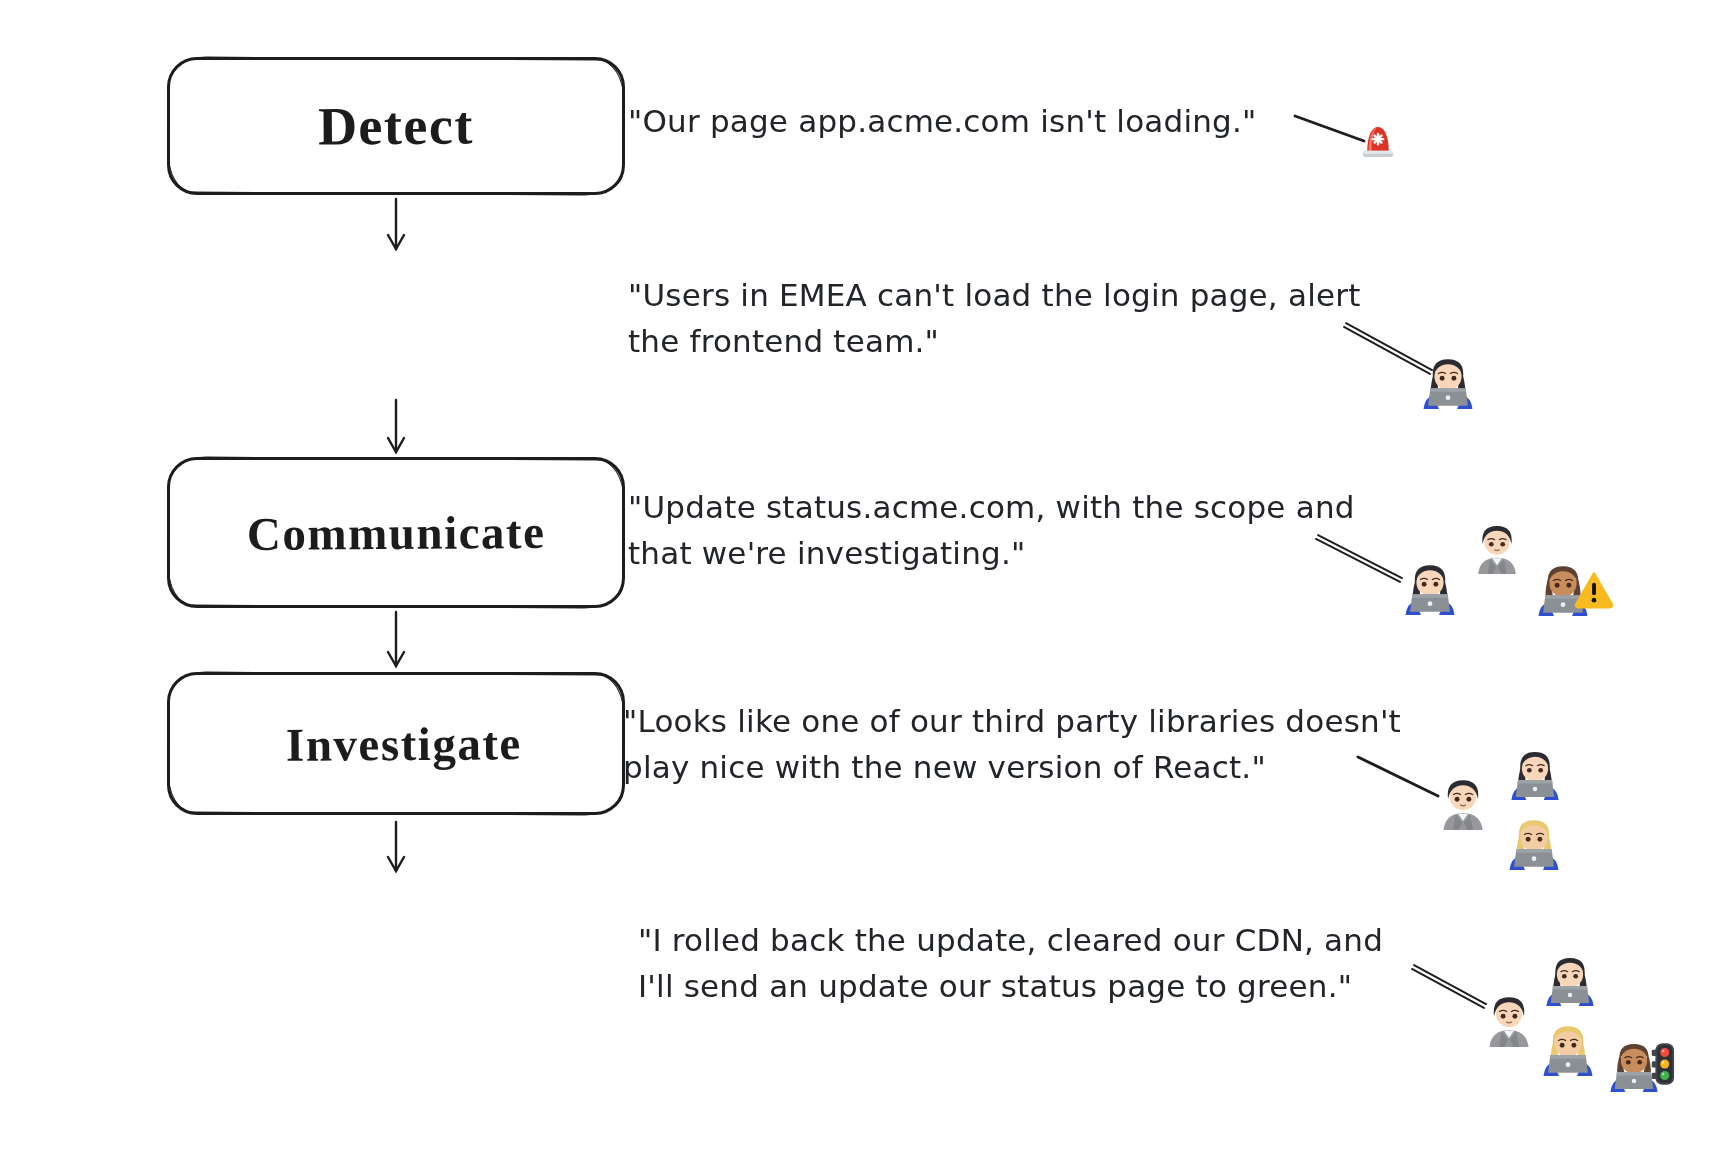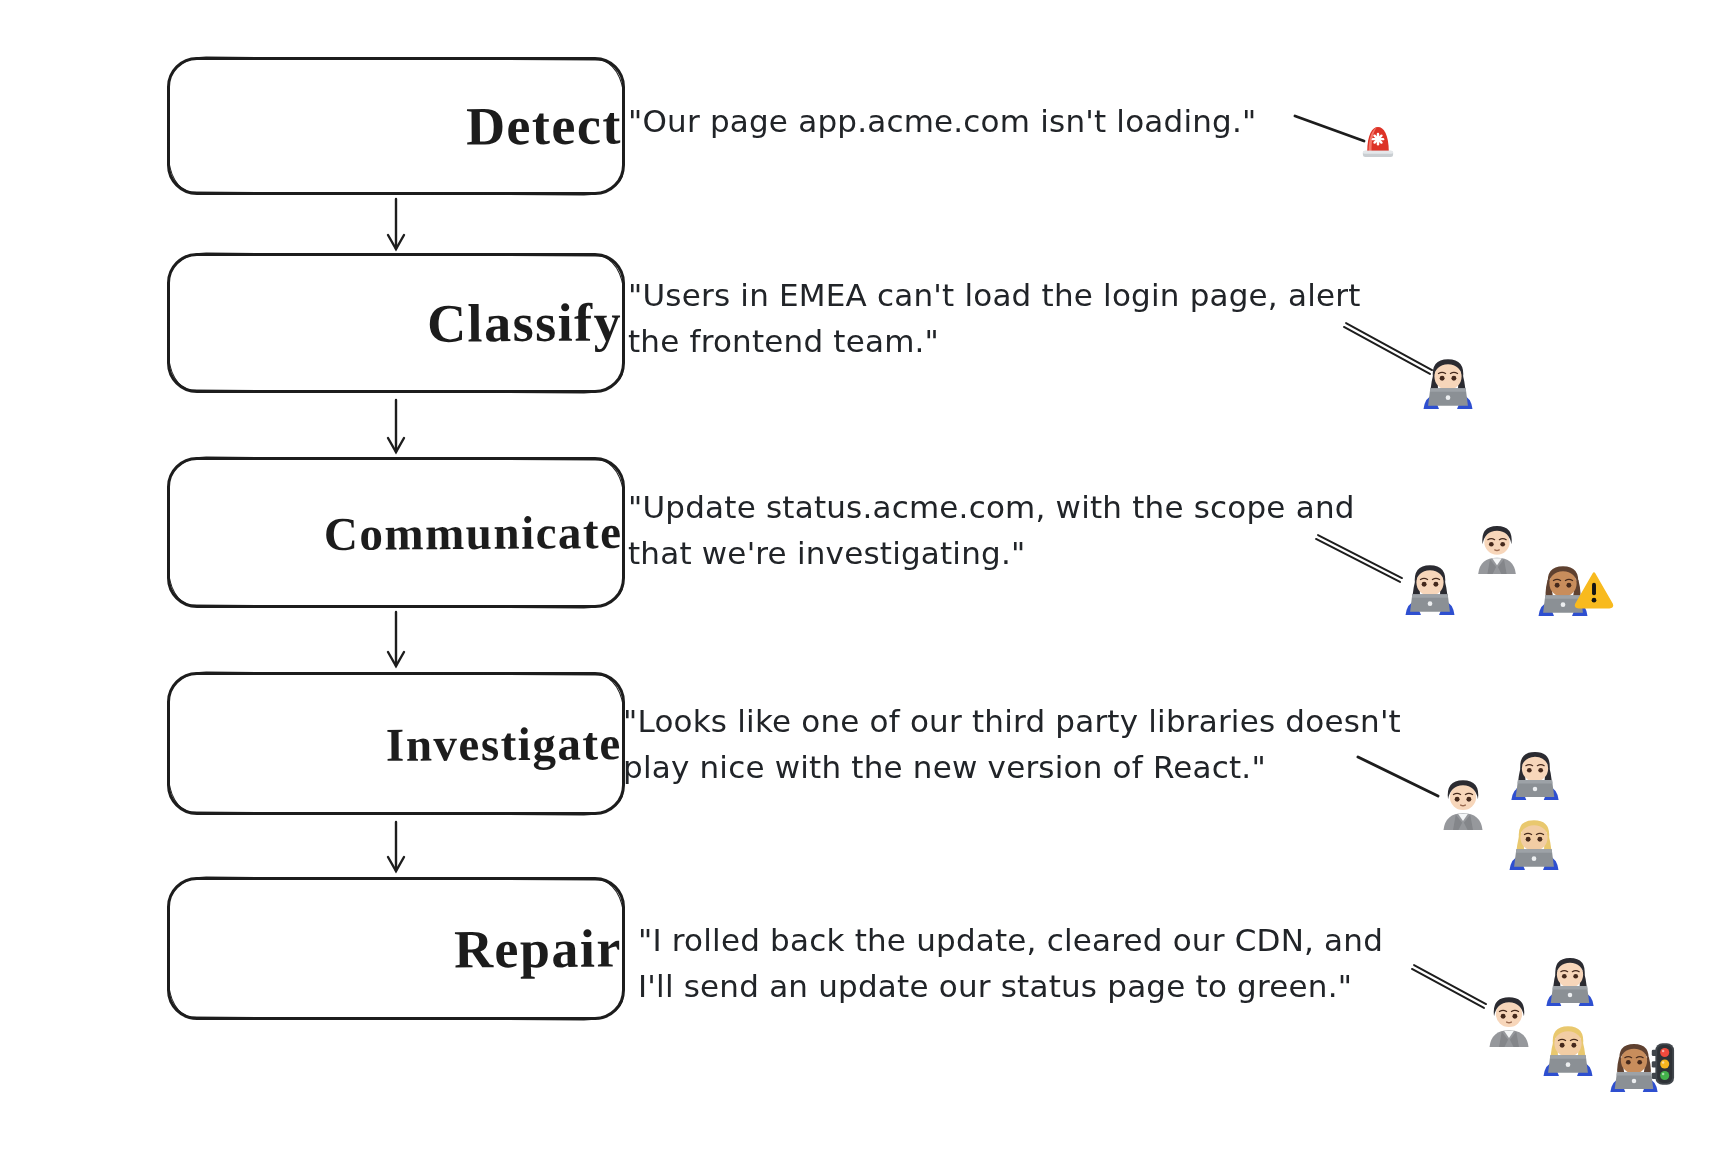--- a/index.html
+++ b/index.html
@@ -13,21 +13,21 @@
   .overlay{
     position:absolute;left:0;top:0;width:1734px;height:1152px;
     pointer-events:none;
   }
   .step-box{
     position:absolute;
     left:167px;width:458px;
     border:3px solid #1d1d1d;
     border-radius:30px;
     background:#ffffff;
-    display:flex;align-items:center;justify-content:flex-end;
+    display:flex;align-items:center;justify-content:center;
     box-sizing:border-box;
   }
   .step-box::before{
     content:"";
     position:absolute;inset:-2px;
     border:1.6px solid #1d1d1d;
     border-radius:38px 26px 40px 24px / 28px 40px 24px 40px;
     transform:rotate(.45deg);
     pointer-events:none;
   }
@@ -91,31 +91,25 @@
       <line x1="1358" y1="757" x2="1438" y2="796" stroke="#1d1d1d" stroke-width="2.9" stroke-linecap="round"></line>
       <g stroke="#1d1d1d" stroke-width="1.9" stroke-linecap="round">
       <line x1="1411.9521770732104" y1="968.9344423263809" x2="1483.9521770732104" y2="1007.9344423263809"></line>
       <line x1="1414.0478229267896" y1="965.0655576736191" x2="1486.0478229267896" y2="1004.0655576736191"></line>
     </g>
     </svg>
 
   <div class="step-box" style="top: 57px; height: 138px;">
     <span class="step-label">Detect</span>
   </div>
-  <div class="step-box" style="top: 253px; height: 140px;">
-    <span class="step-label">Classify</span>
-  </div>
   <div class="step-box" style="top: 457px; height: 151px;">
     <span class="step-label small">Communicate</span>
   </div>
   <div class="step-box" style="top: 672px; height: 143px; padding-left: 15px;">
     <span class="step-label small">Investigate</span>
-  </div>
-  <div class="step-box" style="top: 877px; height: 143px;">
-    <span class="step-label">Repair</span>
   </div>
 
   <div class="quote" style="left: 628px; top: 98px;">"Our page app.acme.com isn't loading."</div>
   <div class="quote" style="left: 628px; top: 272px;">"Users in EMEA can't load the login page, alert
 the frontend team."</div>
   <div class="quote" style="left: 628px; top: 484px;">"Update status.acme.com, with the scope and
 that we're investigating."</div>
   <div class="quote" style="left: 623px; top: 698px;">"Looks like one of our third party libraries doesn't
 play nice with the new version of React."</div>
   <div class="quote" style="left: 638px; top: 917px;">"I rolled back the update, cleared our CDN, and

